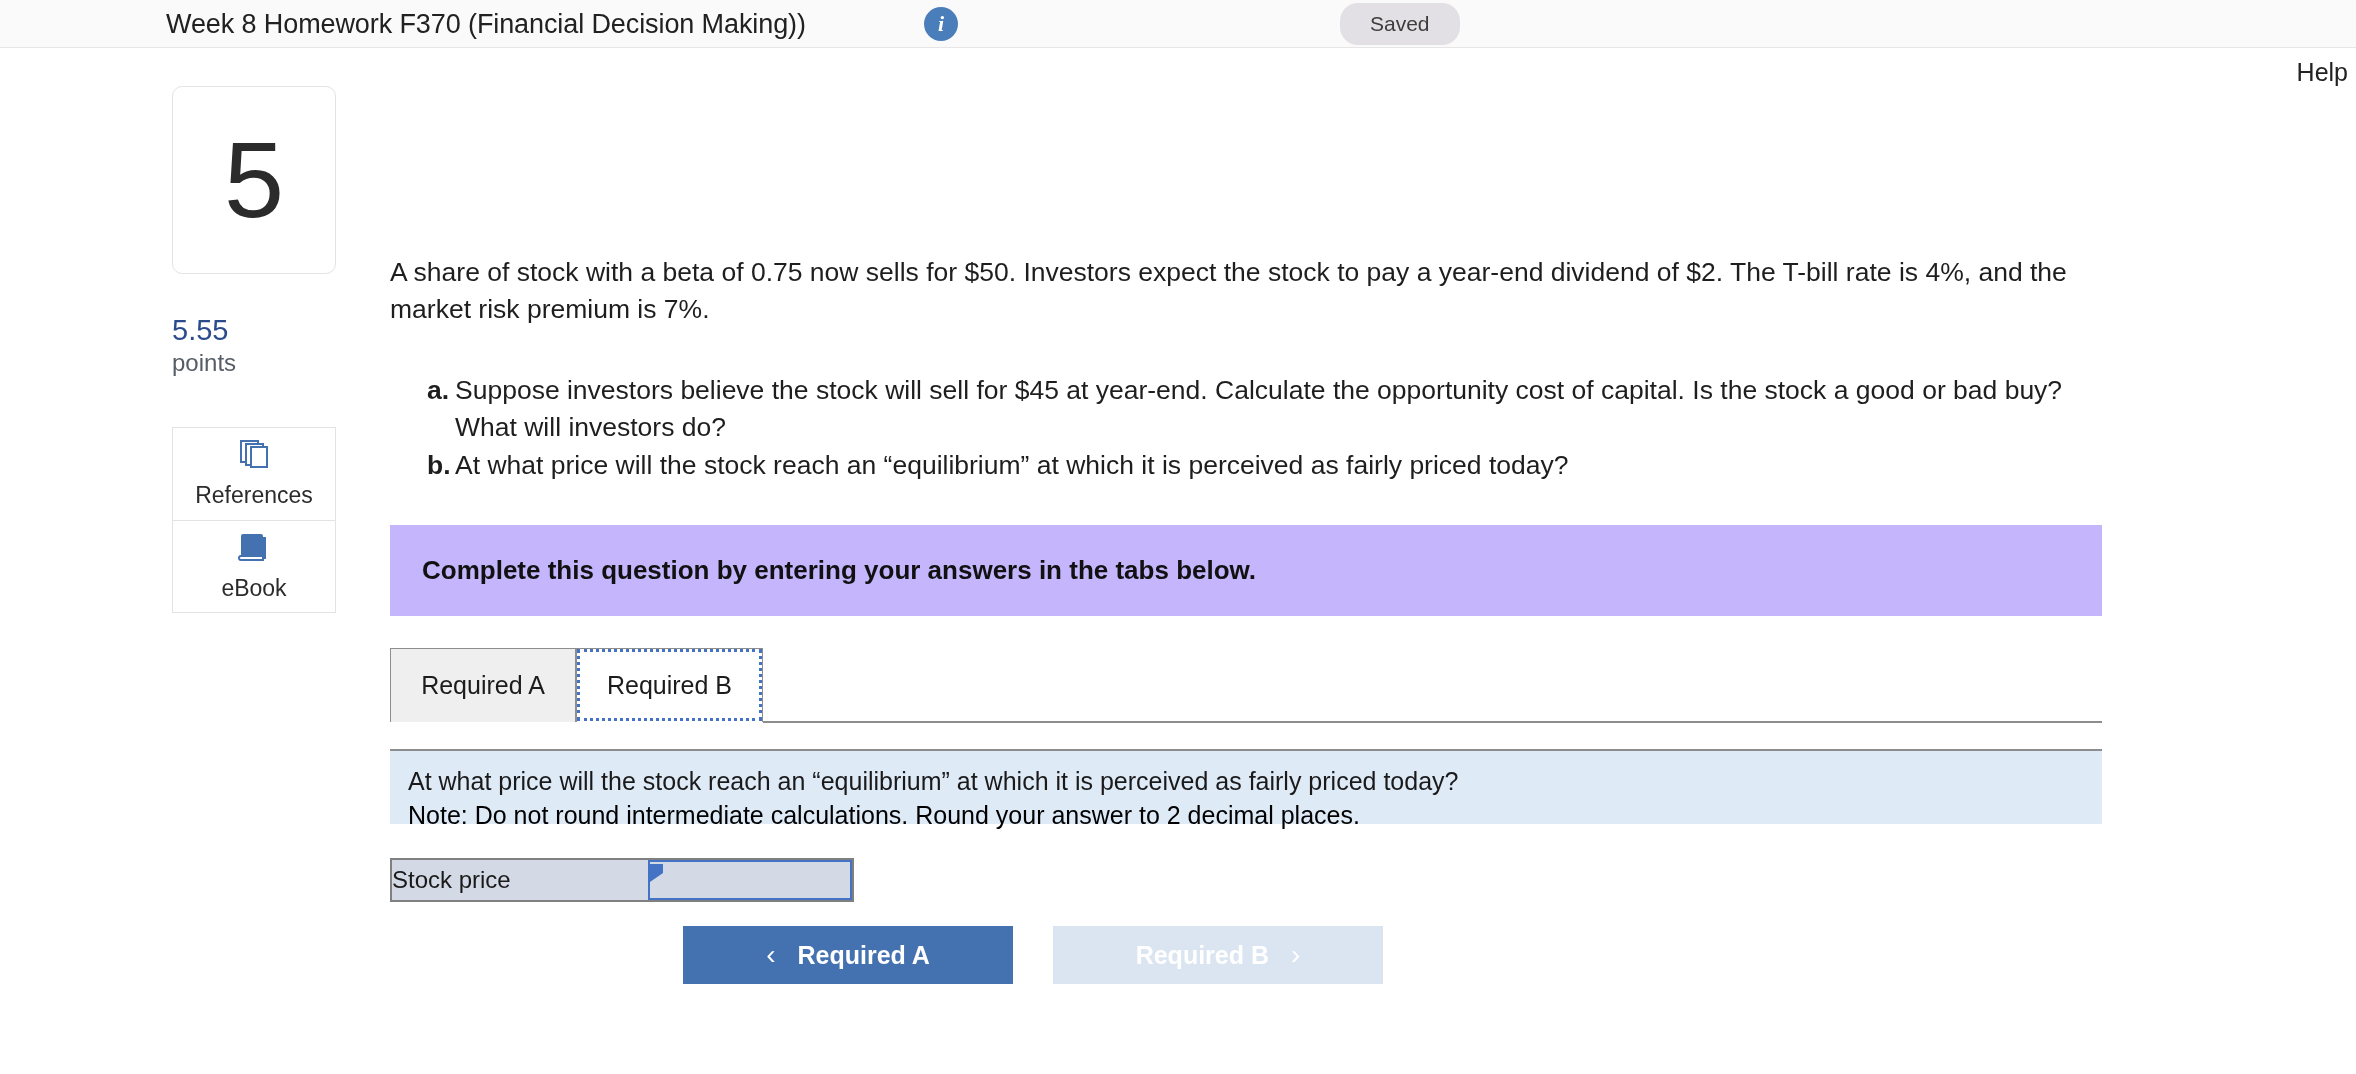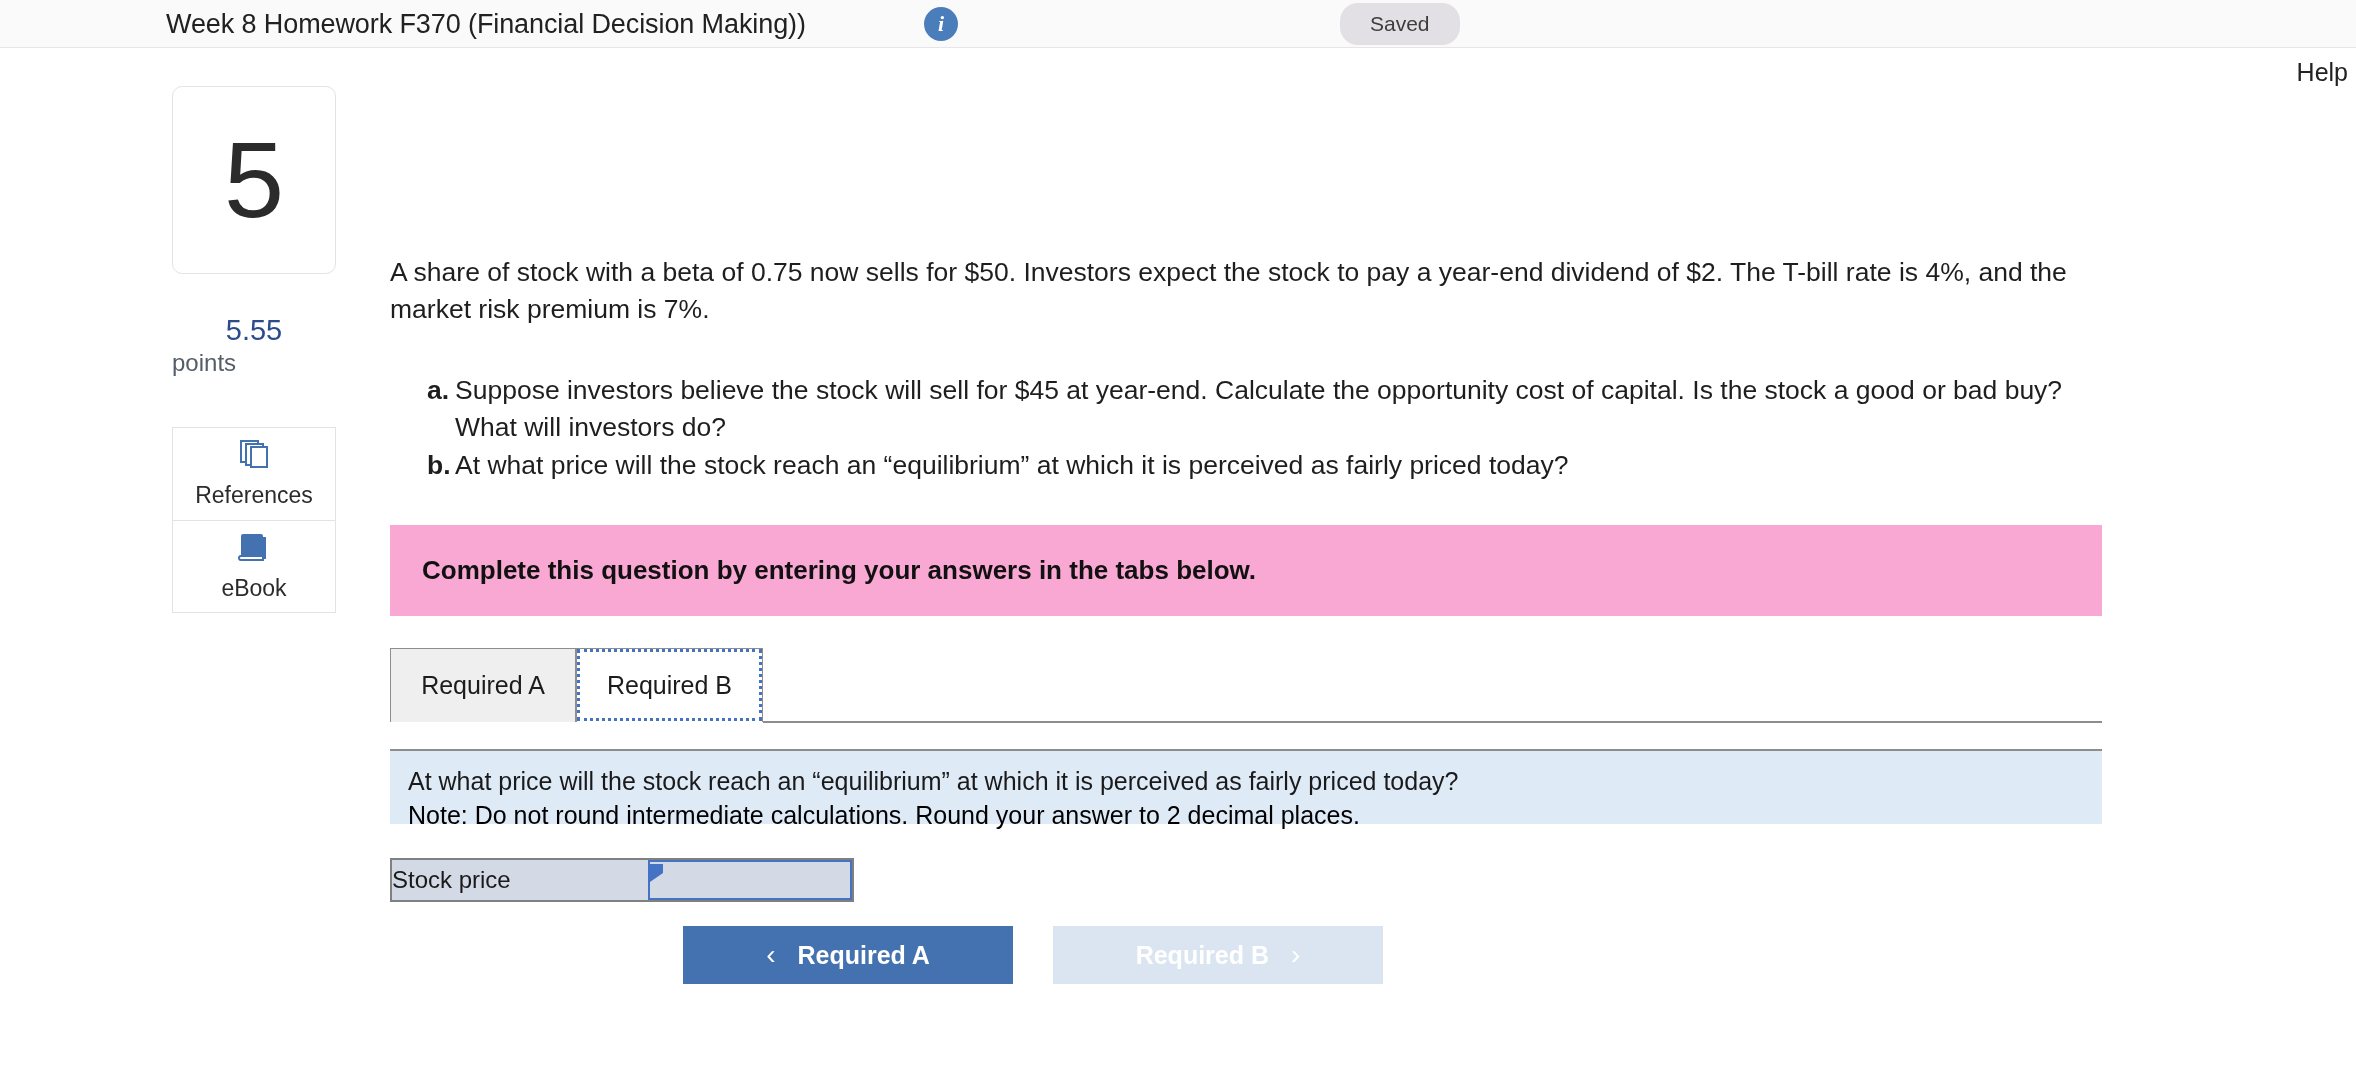--- a/index.html
+++ b/index.html
@@ -82,21 +82,20 @@
     border-radius: 10px;
     background: #ffffff;
     display: flex; align-items: center; justify-content: center;
   }
   .qnum { font-size: 108px; color: #2b2b2b; line-height: 1; font-weight: 400; }
   .points-val {
     margin-top: 40px;
     font-size: 29px;
     color: #2b4b8c;
     line-height: 1.15;
-    text-align: center;
   }
   .points-label { font-size: 24px; color: #555d66; line-height: 1.3; }
 
   .tool-box {
     margin-top: 48px;
     width: 164px;
     border: 1px solid #e3e3e3;
     background: #ffffff;
   }
   .tool-item {
@@ -131,21 +130,21 @@
     color: #1e1e1e;
   }
   .sub-row { display: flex; margin-bottom: 2px; }
   .sub-mark { font-weight: bold; width: 28px; flex: 0 0 28px; }
   .sub-body { flex: 1; }
 
   .instr-bar {
     position: absolute;
     top: 477px; left: 0;
     width: 1712px; height: 91px;
-    background: #f9a8d4;
+    background: #c4b5fd;
     display: flex; align-items: center;
   }
   .instr-text {
     font-size: 26px;
     font-weight: bold;
     color: #111111;
     margin-left: 32px;
   }
 
   

